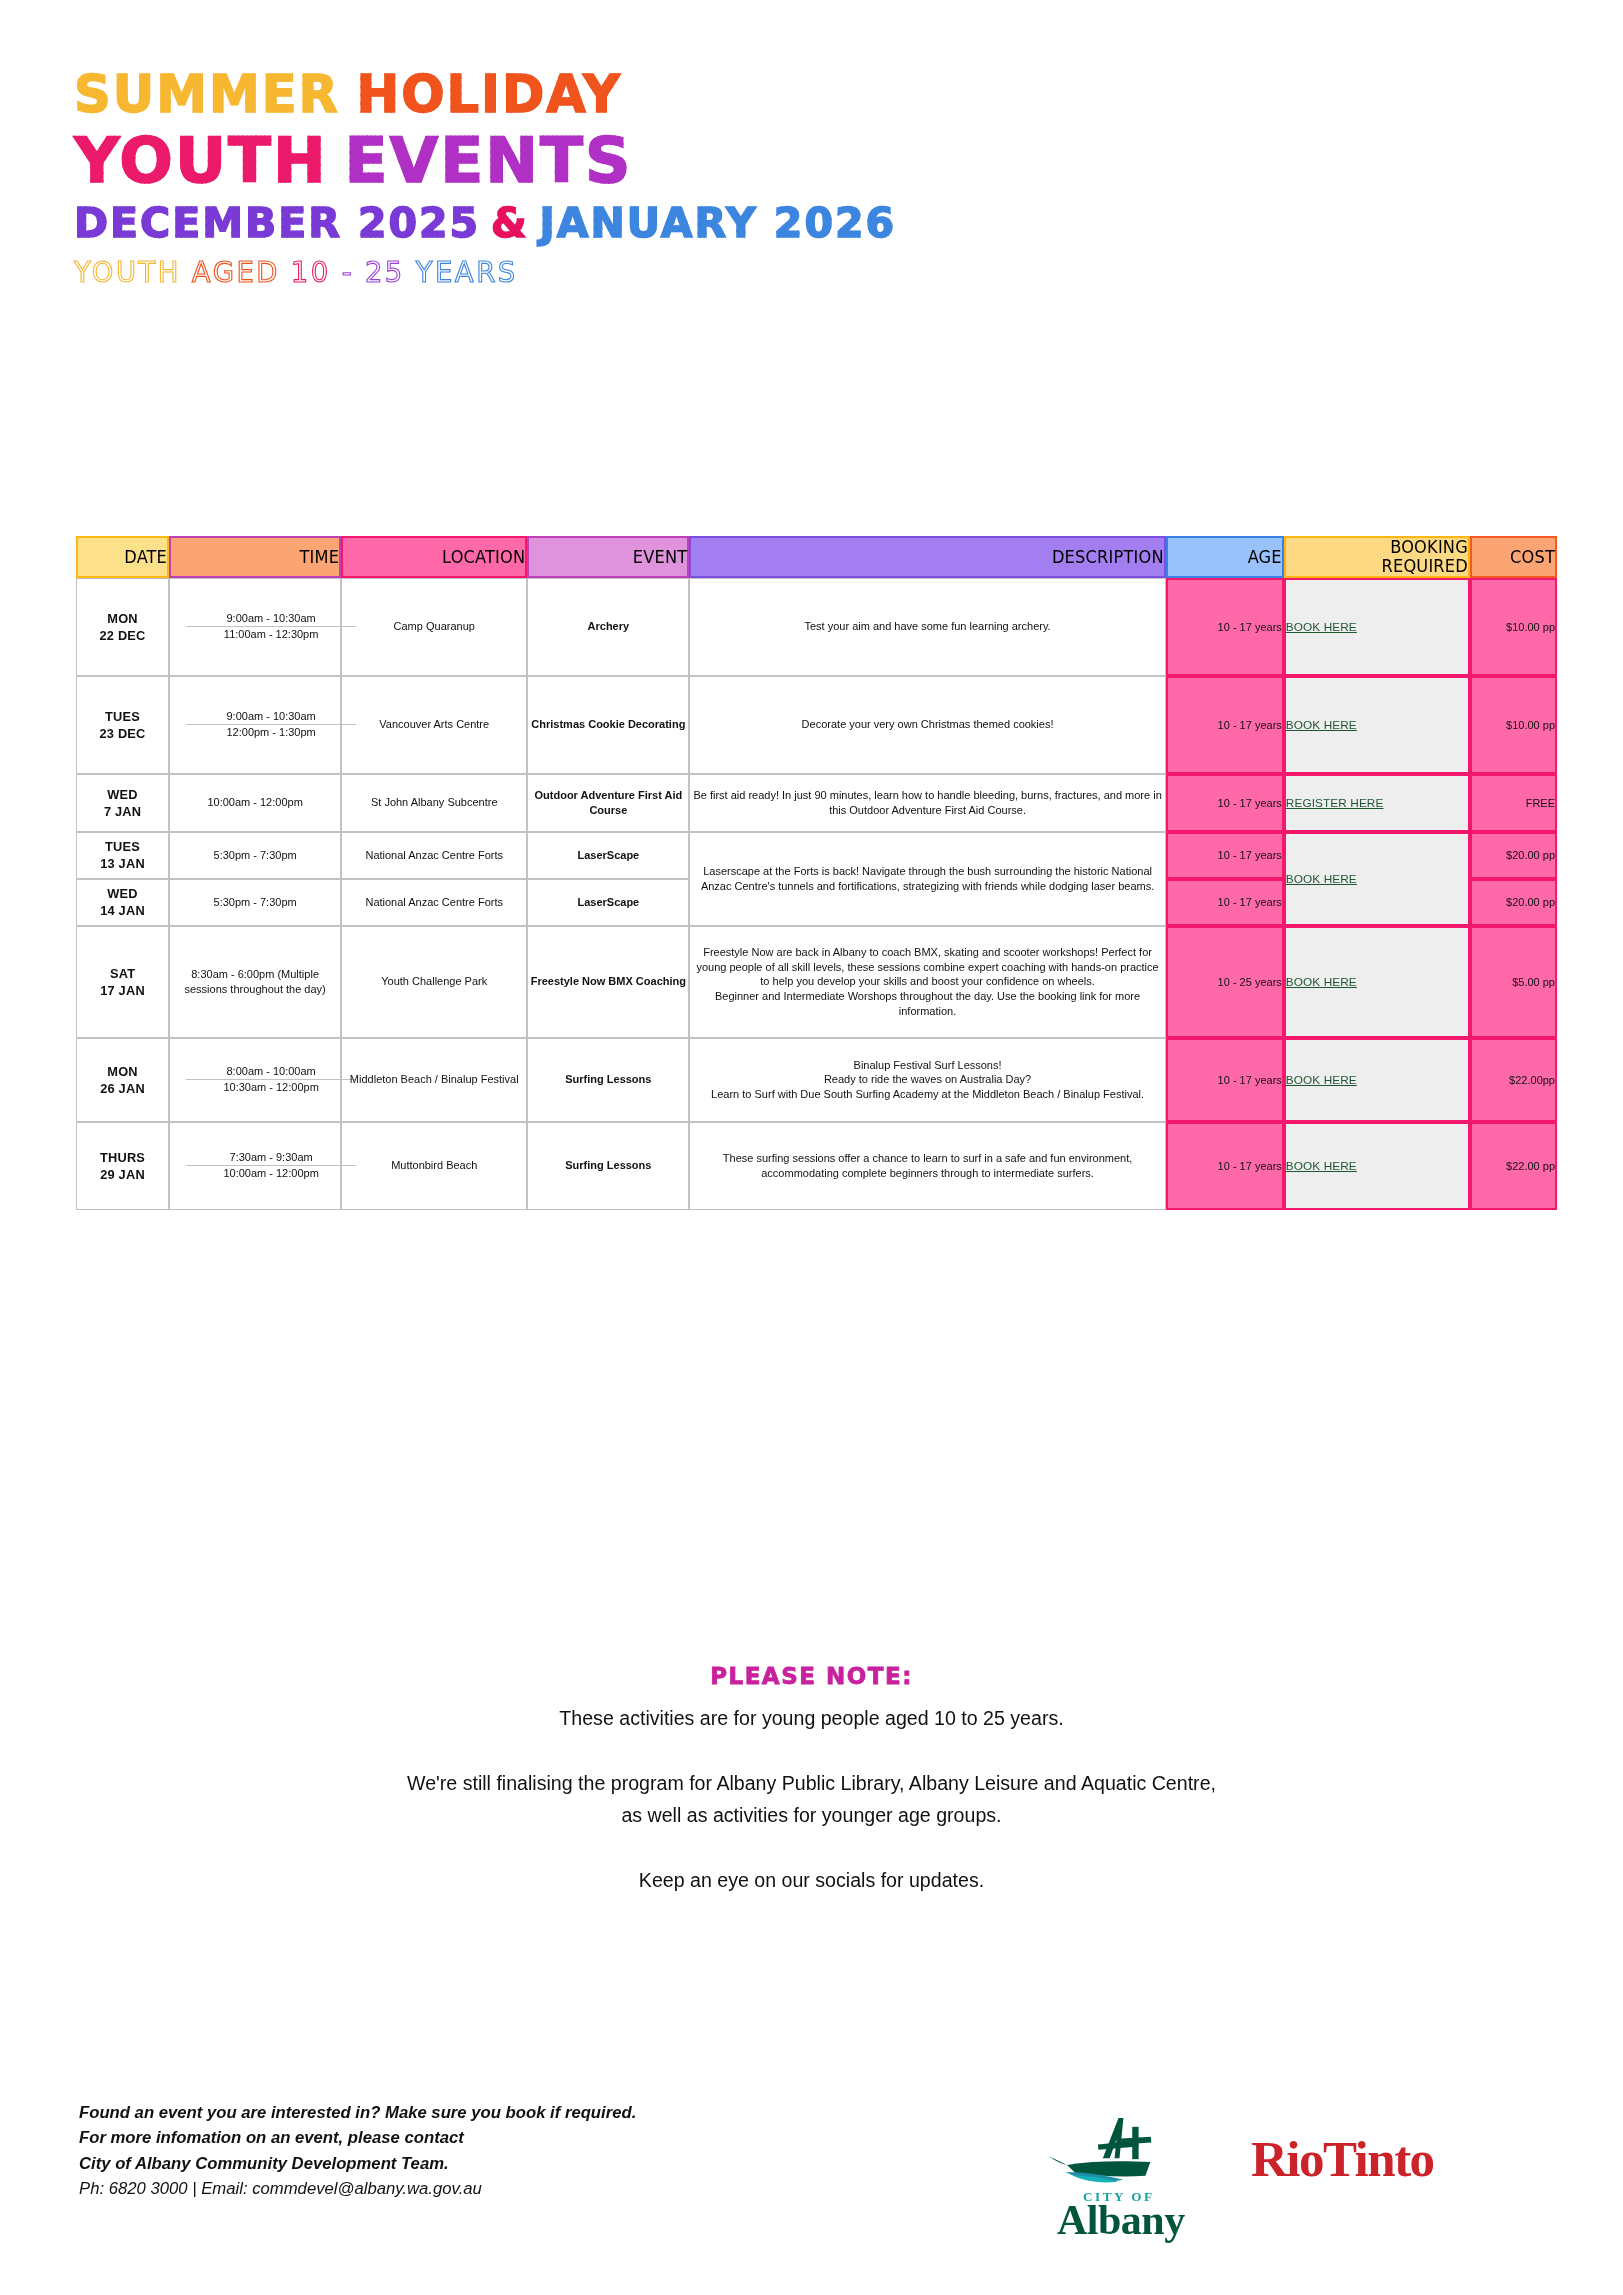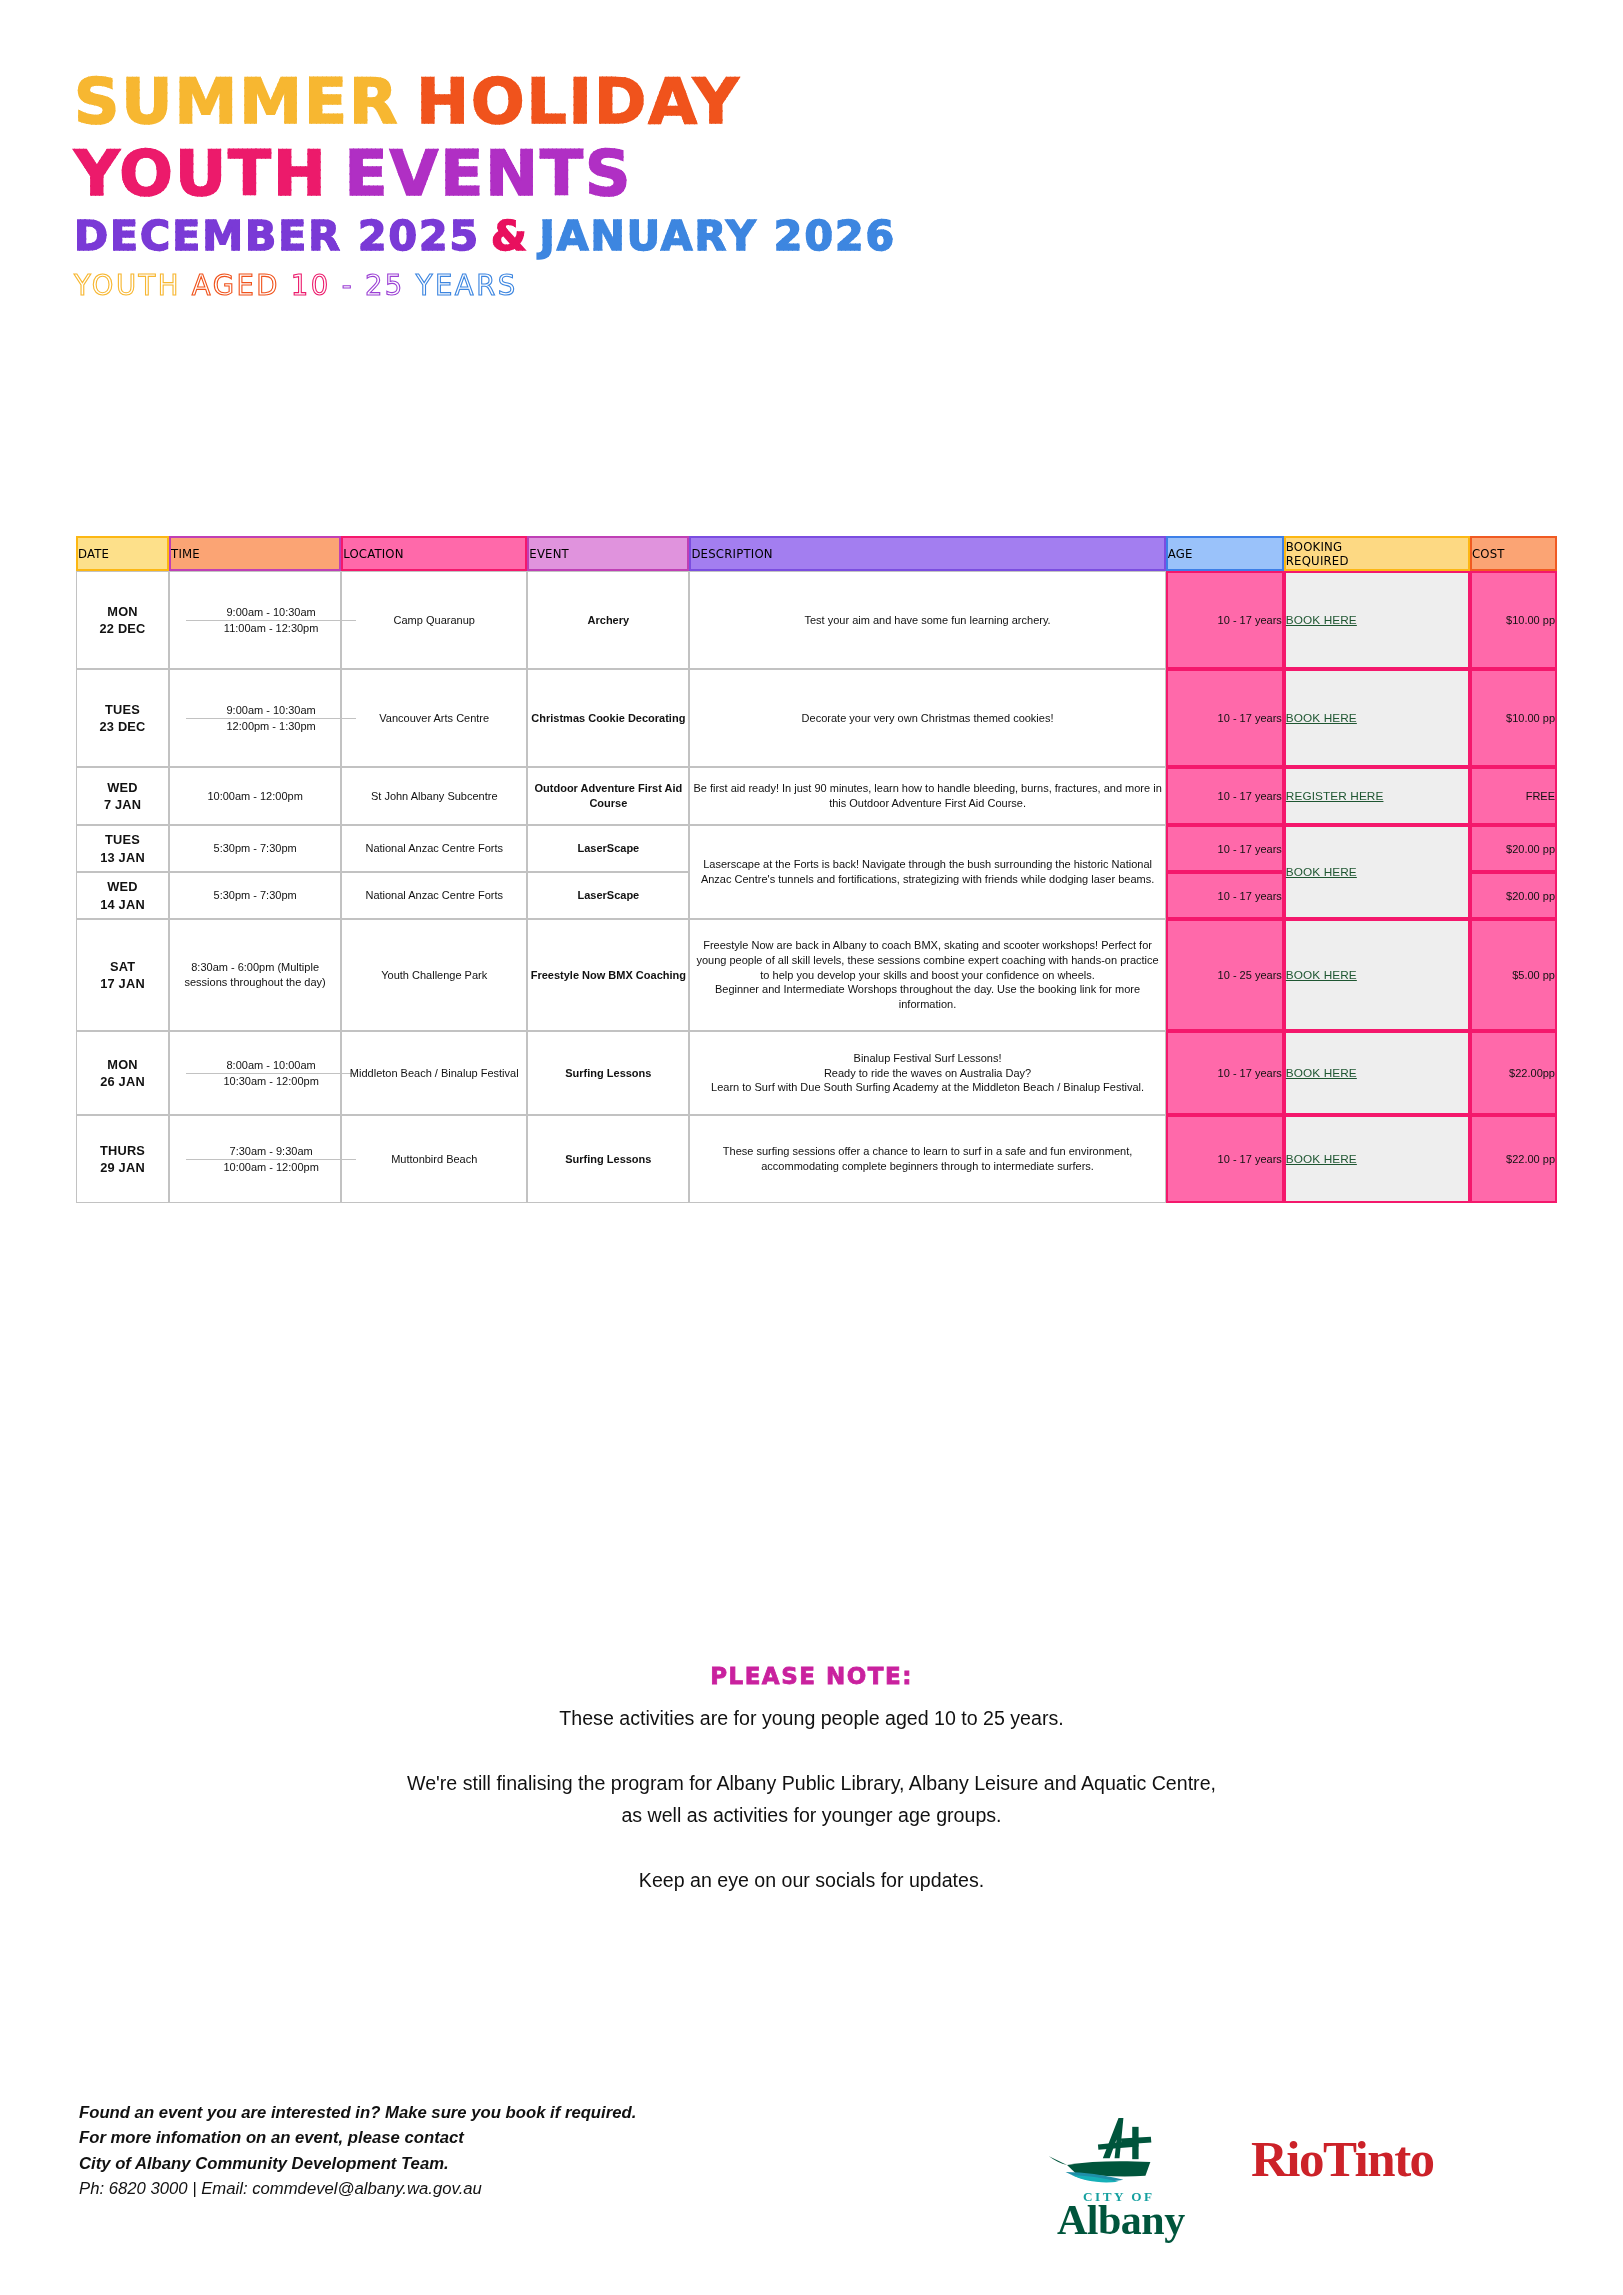--- a/index.html
+++ b/index.html
@@ -28,21 +28,21 @@
   .hatch{
     background-image:repeating-linear-gradient(
         62deg,
         currentColor 0px, currentColor 1px,
         transparent 1px, transparent 3.9px);
     -webkit-background-clip:text;
     background-clip:text;
     color:transparent;
   }
 
-  .line1{ font-size:63px; line-height:1.02; white-space:nowrap; }
+  .line1{ font-size:51px; line-height:1.02; white-space:nowrap; }
   .line2{ font-size:63px; line-height:1.02; margin-top:6.9px; white-space:nowrap;}
   .line3{ font-size:41px;  line-height:1.02; margin-top:9.8px; white-space:nowrap;}
   .line4{ font-size:27.5px;  line-height:1.02; margin-top:12.8px; white-space:nowrap;
           letter-spacing:2.9px; }
 
   .w{ display:inline-block; }
   .sp{ display:inline-block; width:16.7px; }
   .sp-s{ display:inline-block; width:10.8px; }
 
   .thin{
@@ -63,25 +63,25 @@
     border-spacing:0;
     table-layout:fixed;
     font-size:11px;
     color:#111;
   }
   .sched td, .sched th{ padding:0; vertical-align:middle; }
 
   
   .sched thead th{
     height:35px;
-    font-size:13px;
+    font-size:18px;
     font-weight:400;
     font-family:"DejaVu Sans Condensed","DejaVu Sans", sans-serif;
     letter-spacing:0.2px;
-    text-align:left;
+    text-align:right;
     color:#000;
     box-sizing:border-box;
   }
   .h-date { background:#fde08a; border:2px solid #fcb713; }
   .h-time { background:#fba474; border:2px solid #bf3fb5; }
   .h-loc  { background:#ff69aa; border:2px solid #f4186c; }
   .h-event{ background:#e093dd; border:2px solid #bf3fb5; }
   .h-desc { background:#a37ef0; border:2px solid #7b4de0; }
   .h-age  { background:#9ac2fa; border:2px solid #3d7fe8; }
   .h-book { background:#fdd983; border:2px solid #fcb713; line-height:1.05;}

